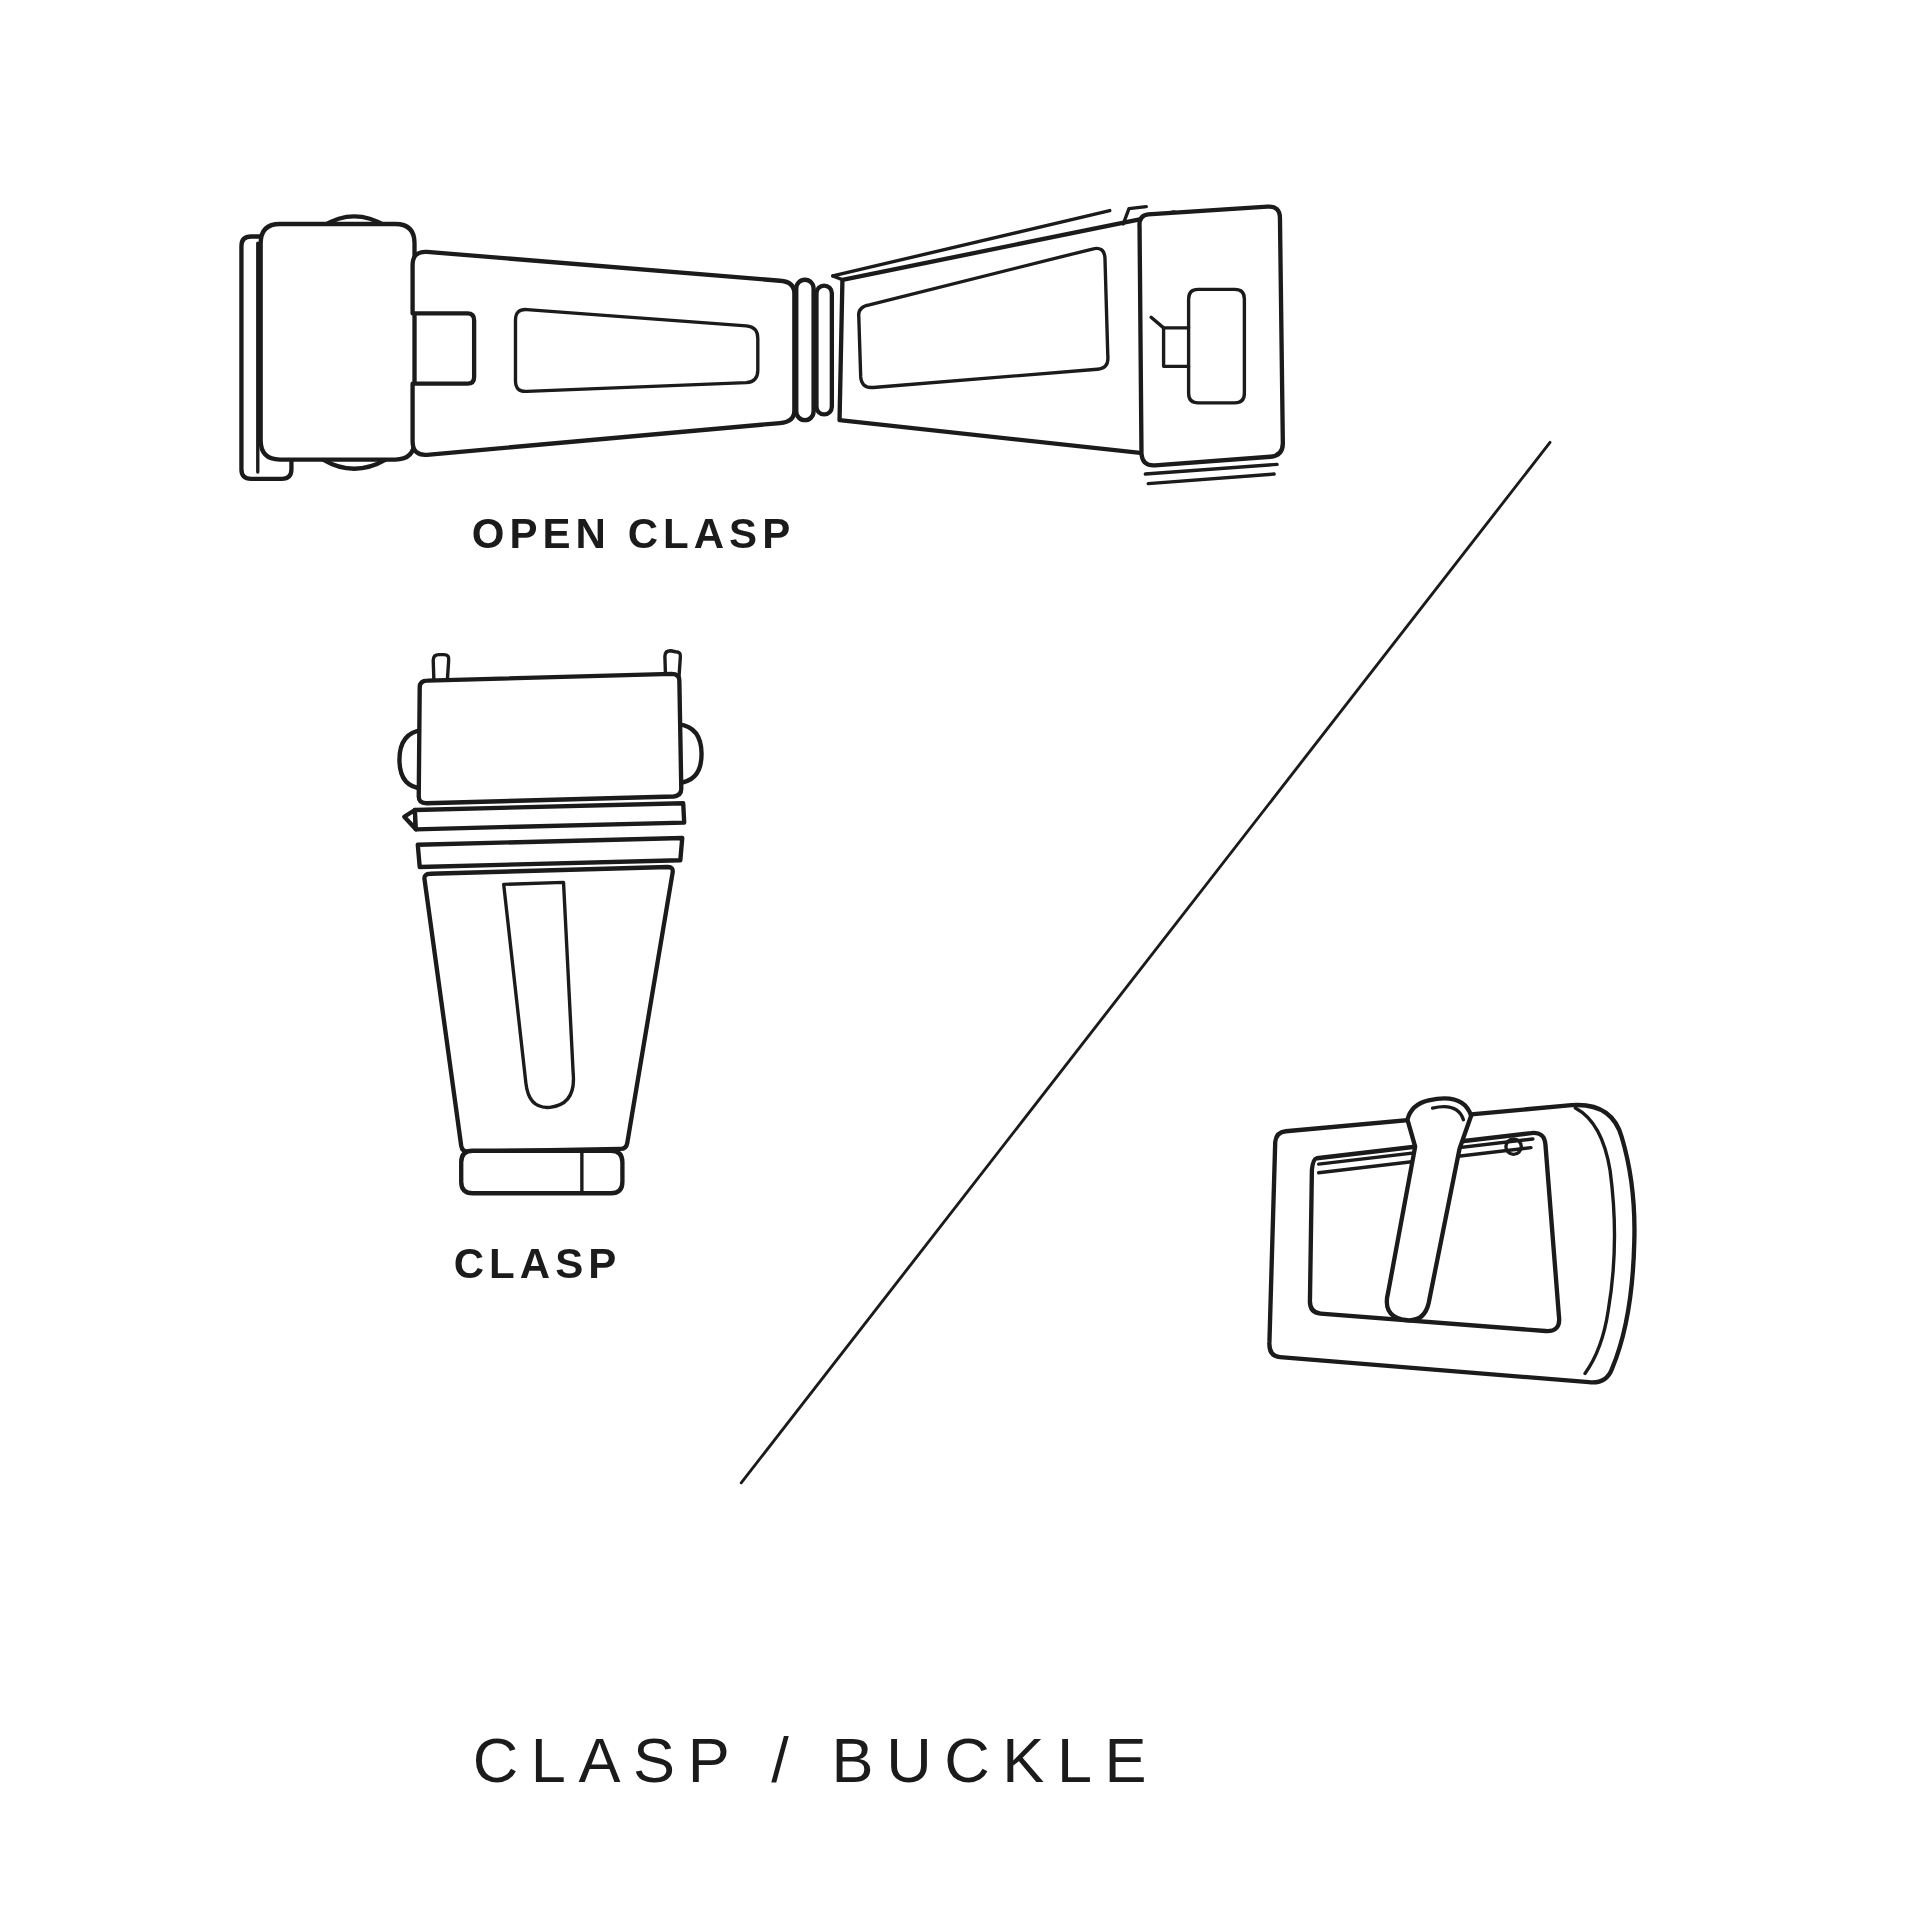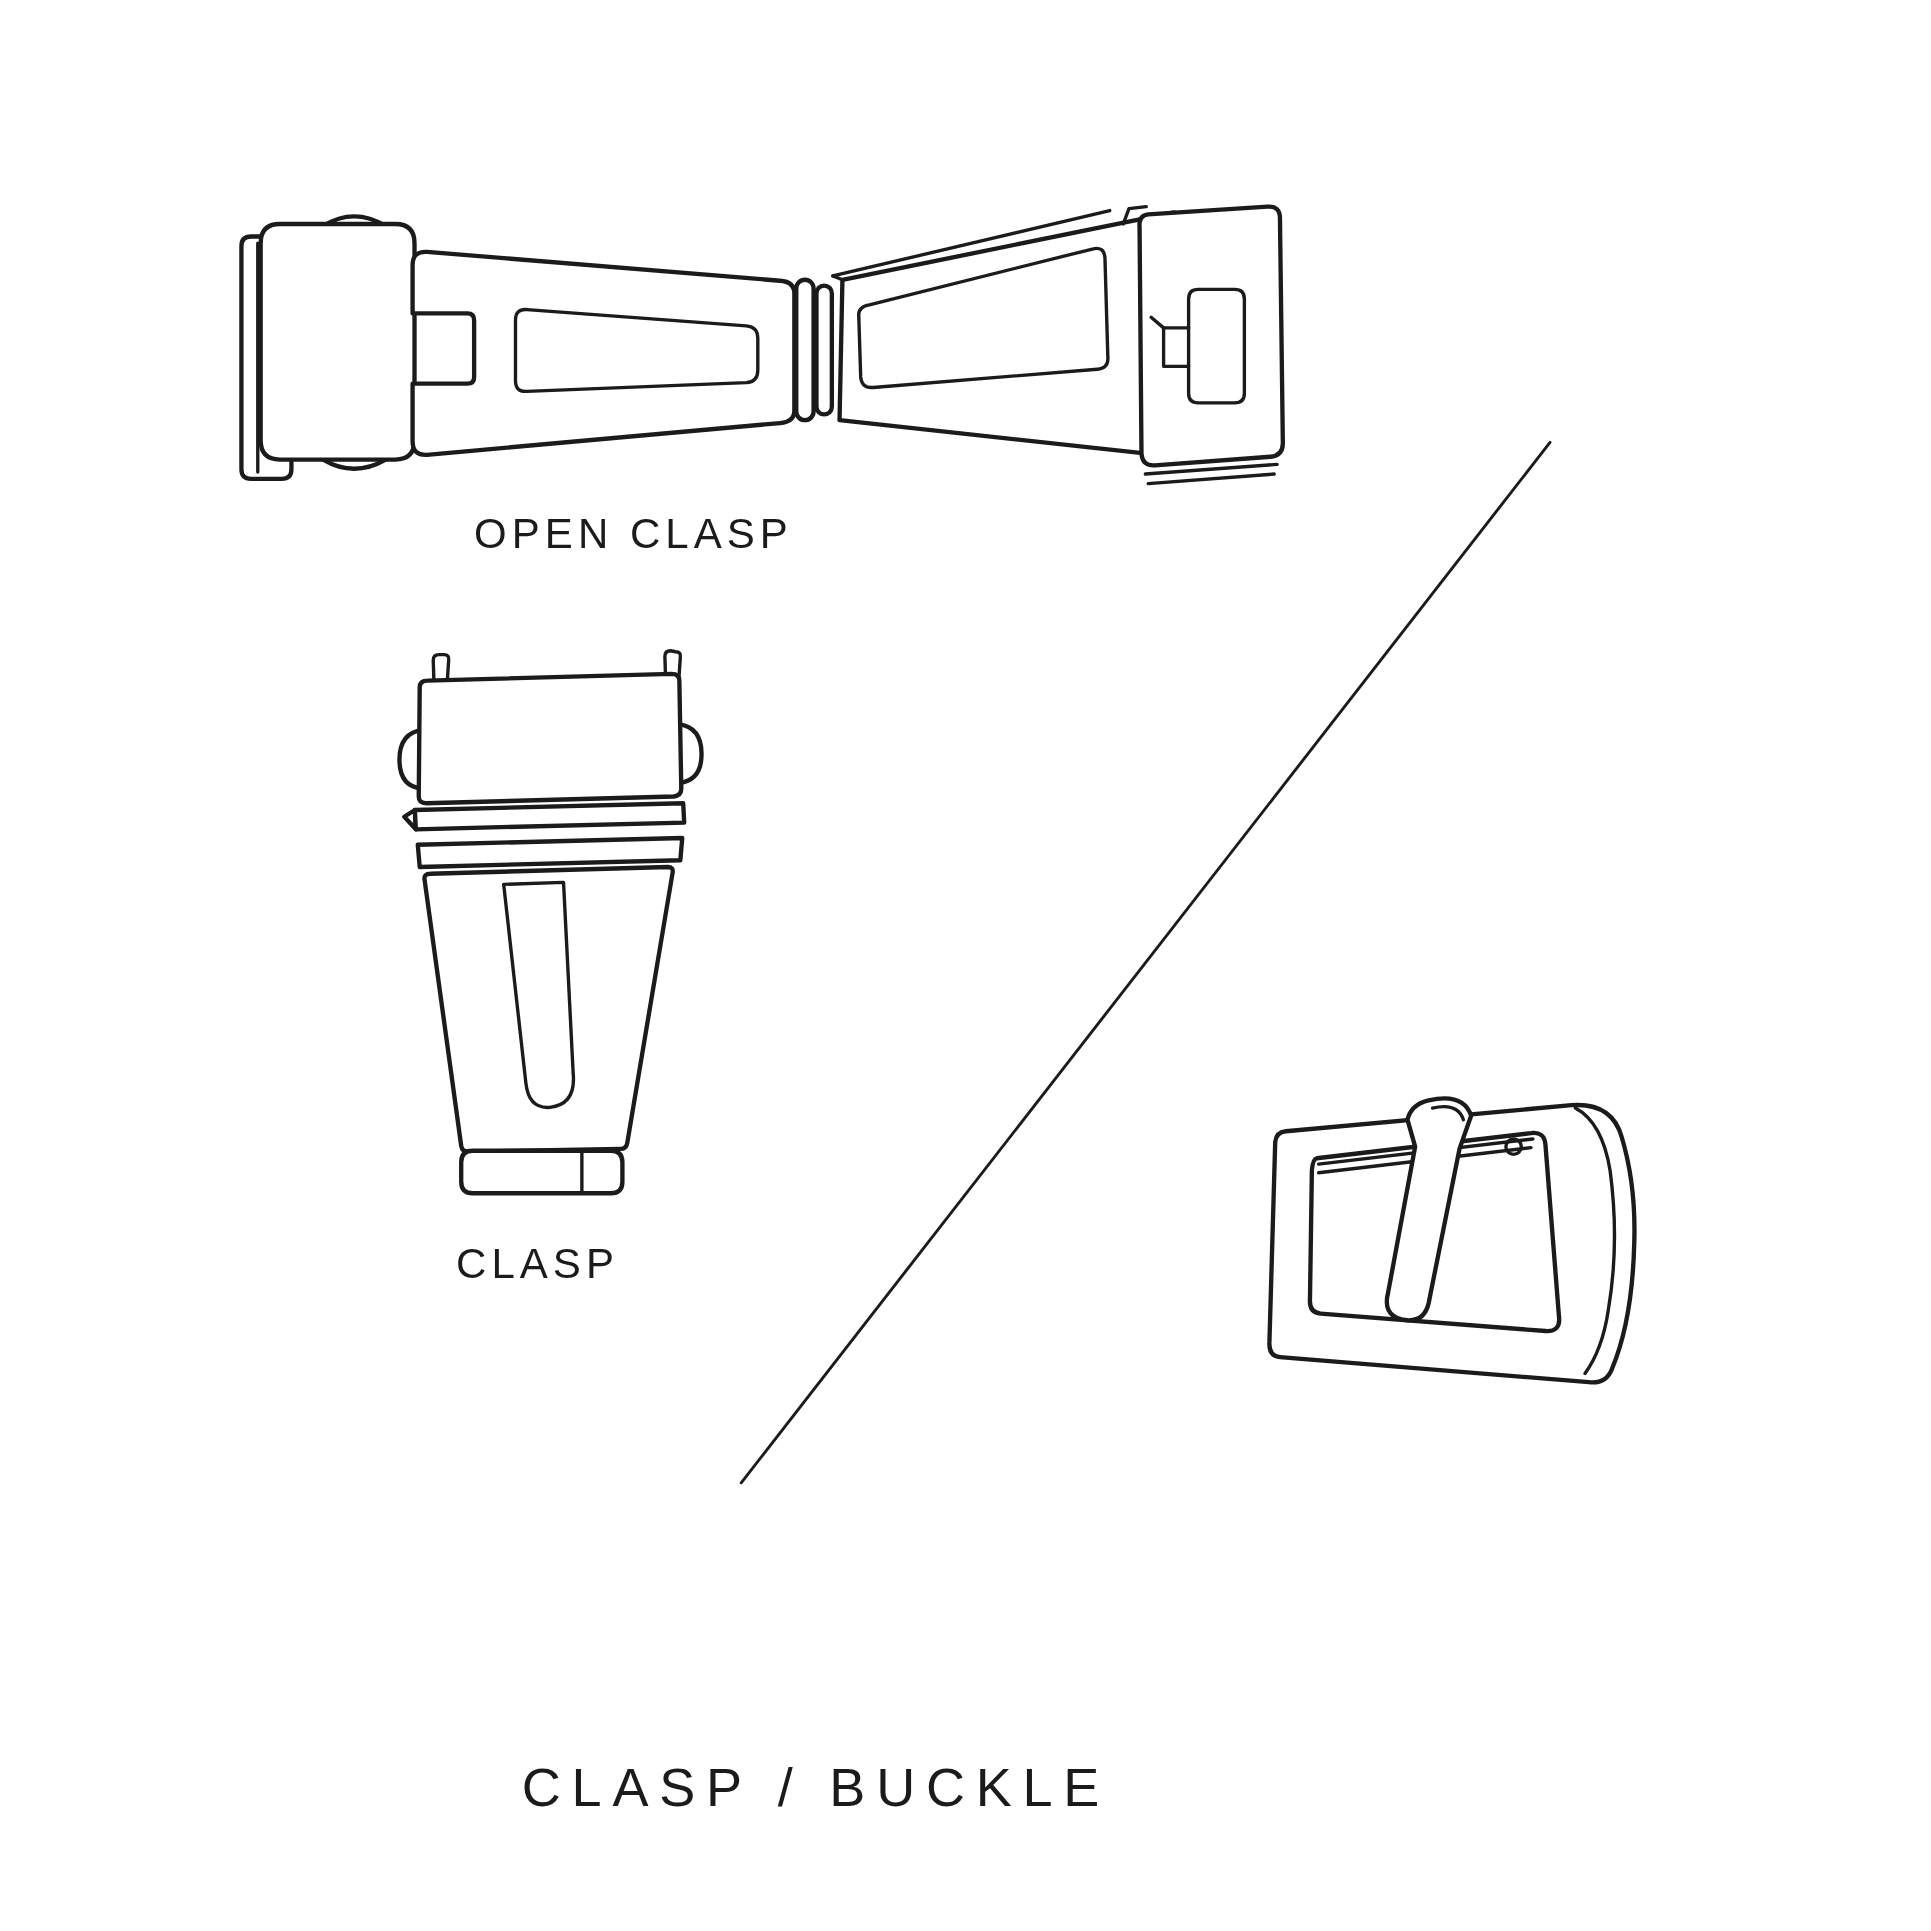--- a/index.html
+++ b/index.html
@@ -13,27 +13,26 @@
   .fig svg { display:block; overflow:visible; }
   .shape { fill:#ffffff; stroke:var(--line); stroke-width:4.5;
            stroke-linejoin:round; stroke-linecap:round; }
   .line  { fill:none; stroke:var(--line); stroke-width:4.5;
            stroke-linejoin:round; stroke-linecap:round; }
   .thin  { fill:none; stroke:var(--line); stroke-width:3.5;
            stroke-linejoin:round; stroke-linecap:round; }
   .caption {
     position:absolute; text-align:center;
     font-size:42px; letter-spacing:0.12em; color:var(--line);
-    font-weight:400;
+    font-weight:700;
   }
   .title {
     position:absolute; left:0; top:1724px; width:1632px; text-align:center;
-    font-size:54px; letter-spacing:0.2em; color:var(--line);
+    font-size:63px; letter-spacing:0.2em; color:var(--line);
     font-weight:400;
-    margin-top:32px;
   }
 </style>
 </head>
 <body>
 
 <div class="canvas">
 
   <div class="fig" style="left:227px; top:183px; width:1077px; height:333px;">
     <svg width="1077" height="333" viewBox="0 0 1120 345">
 

